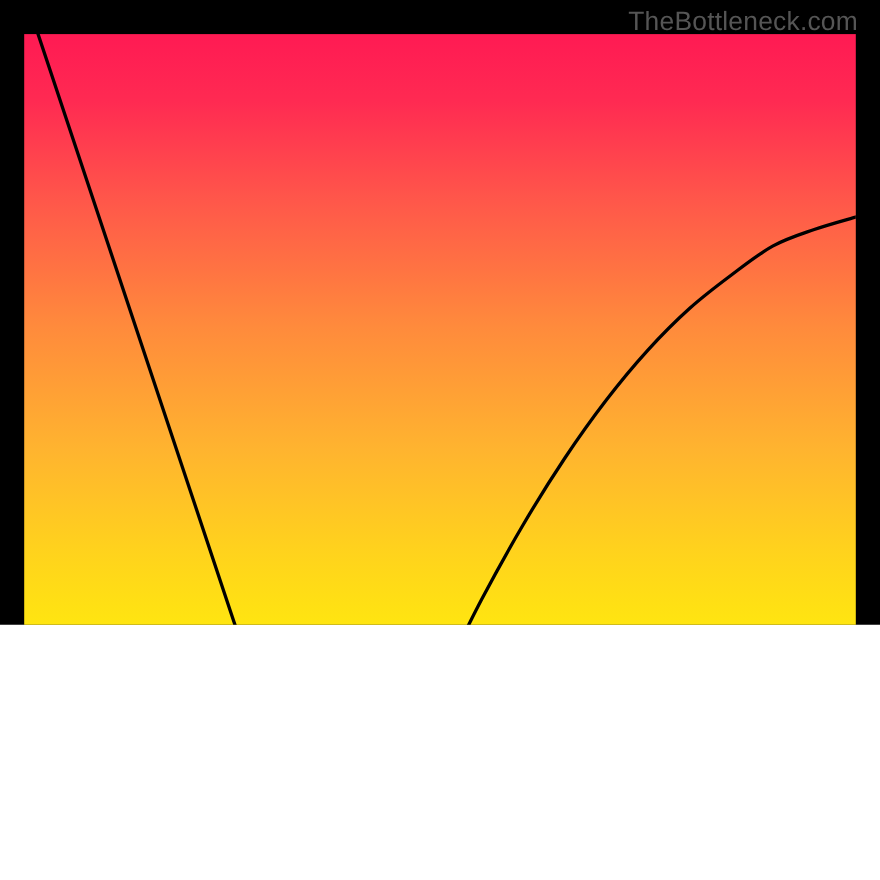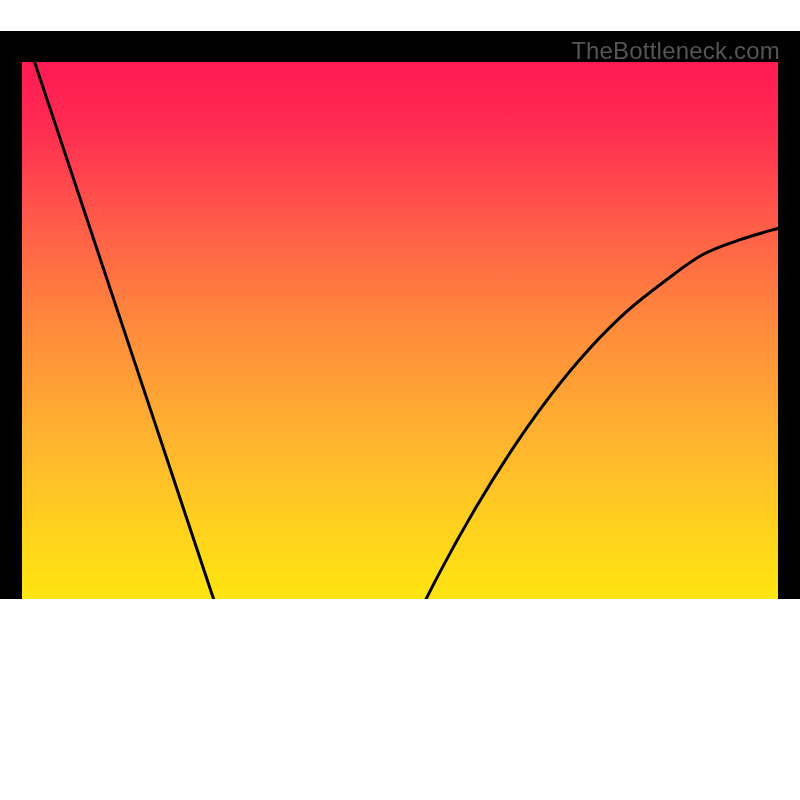--- a/index.html
+++ b/index.html
@@ -4,21 +4,20 @@
 <style>
   body {
     margin: 0;
     padding: 0;
     background: #fff;
   }
   .chart-container {
     width: 800px;
     height: 568px;
     position: relative;
-    margin-top: 31px;
   }
   svg {
     display: block;
   }
   .watermark {
     position: absolute;
     top: 6px;
     right: 20px;
     font-family: Arial, Helvetica, sans-serif;
     font-size: 24px;

